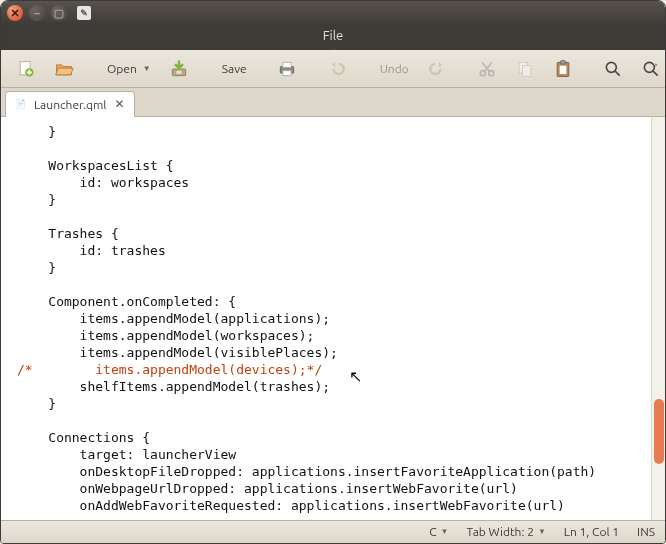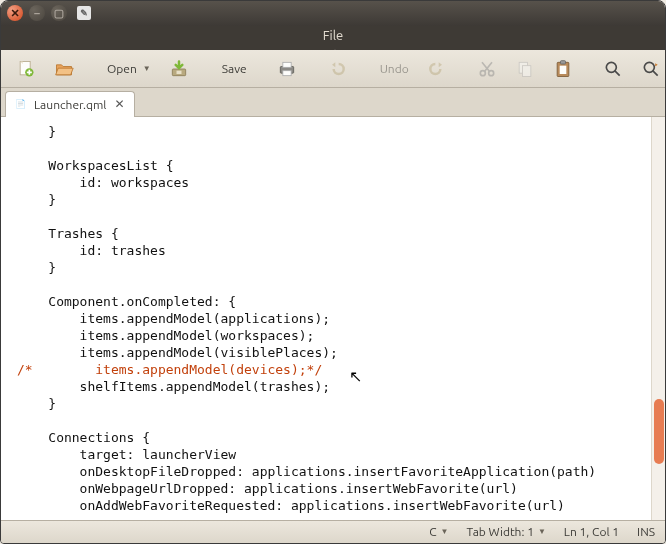--- a/index.html
+++ b/index.html
@@ -193,21 +193,21 @@
       <div class="thumb"></div>
     </div>
   </div>
 
   <div class="statusbar">
     <div class="status-item">
       <span>C</span>
         <span class="status-arrow">▼</span>
     </div>
     <div class="status-item">
-      <span>Tab Width: 1</span>
+      <span>Tab Width: 2</span>
         <span class="status-arrow">▼</span>
     </div>
     <div class="status-item">
       <span>Ln 1, Col 1</span>
     </div>
     <div class="status-item">
       <span>INS</span>
     </div>
   </div>
 

